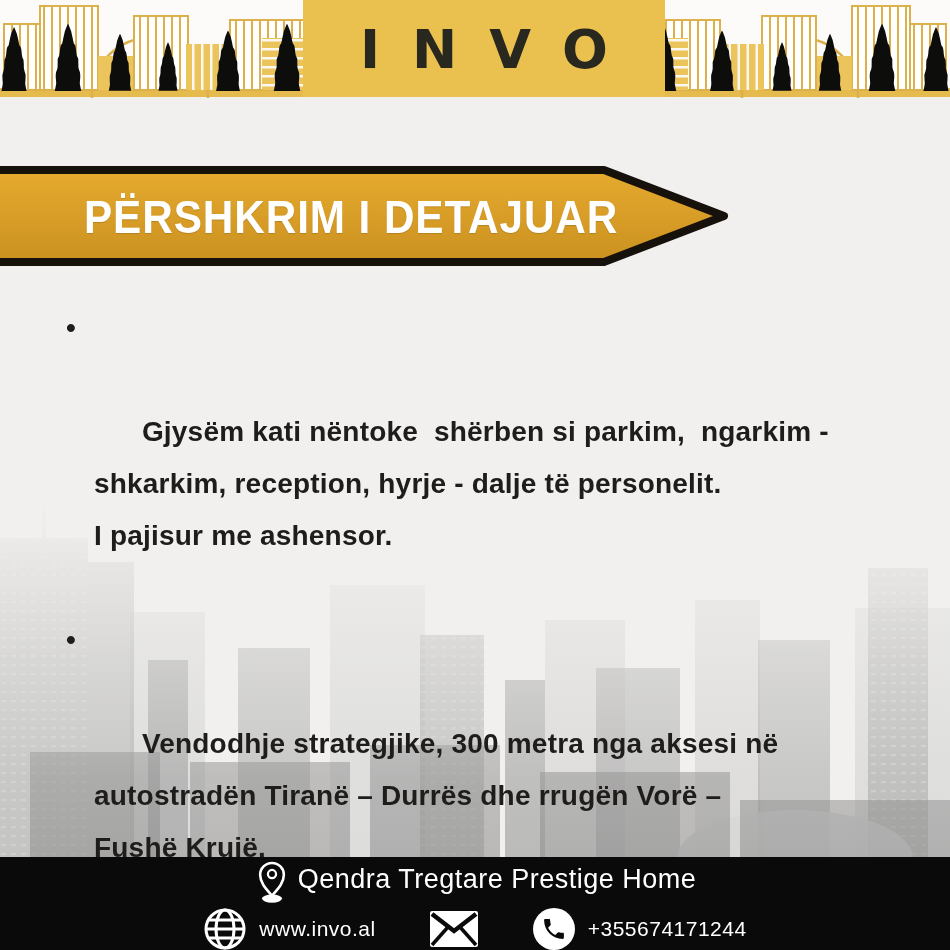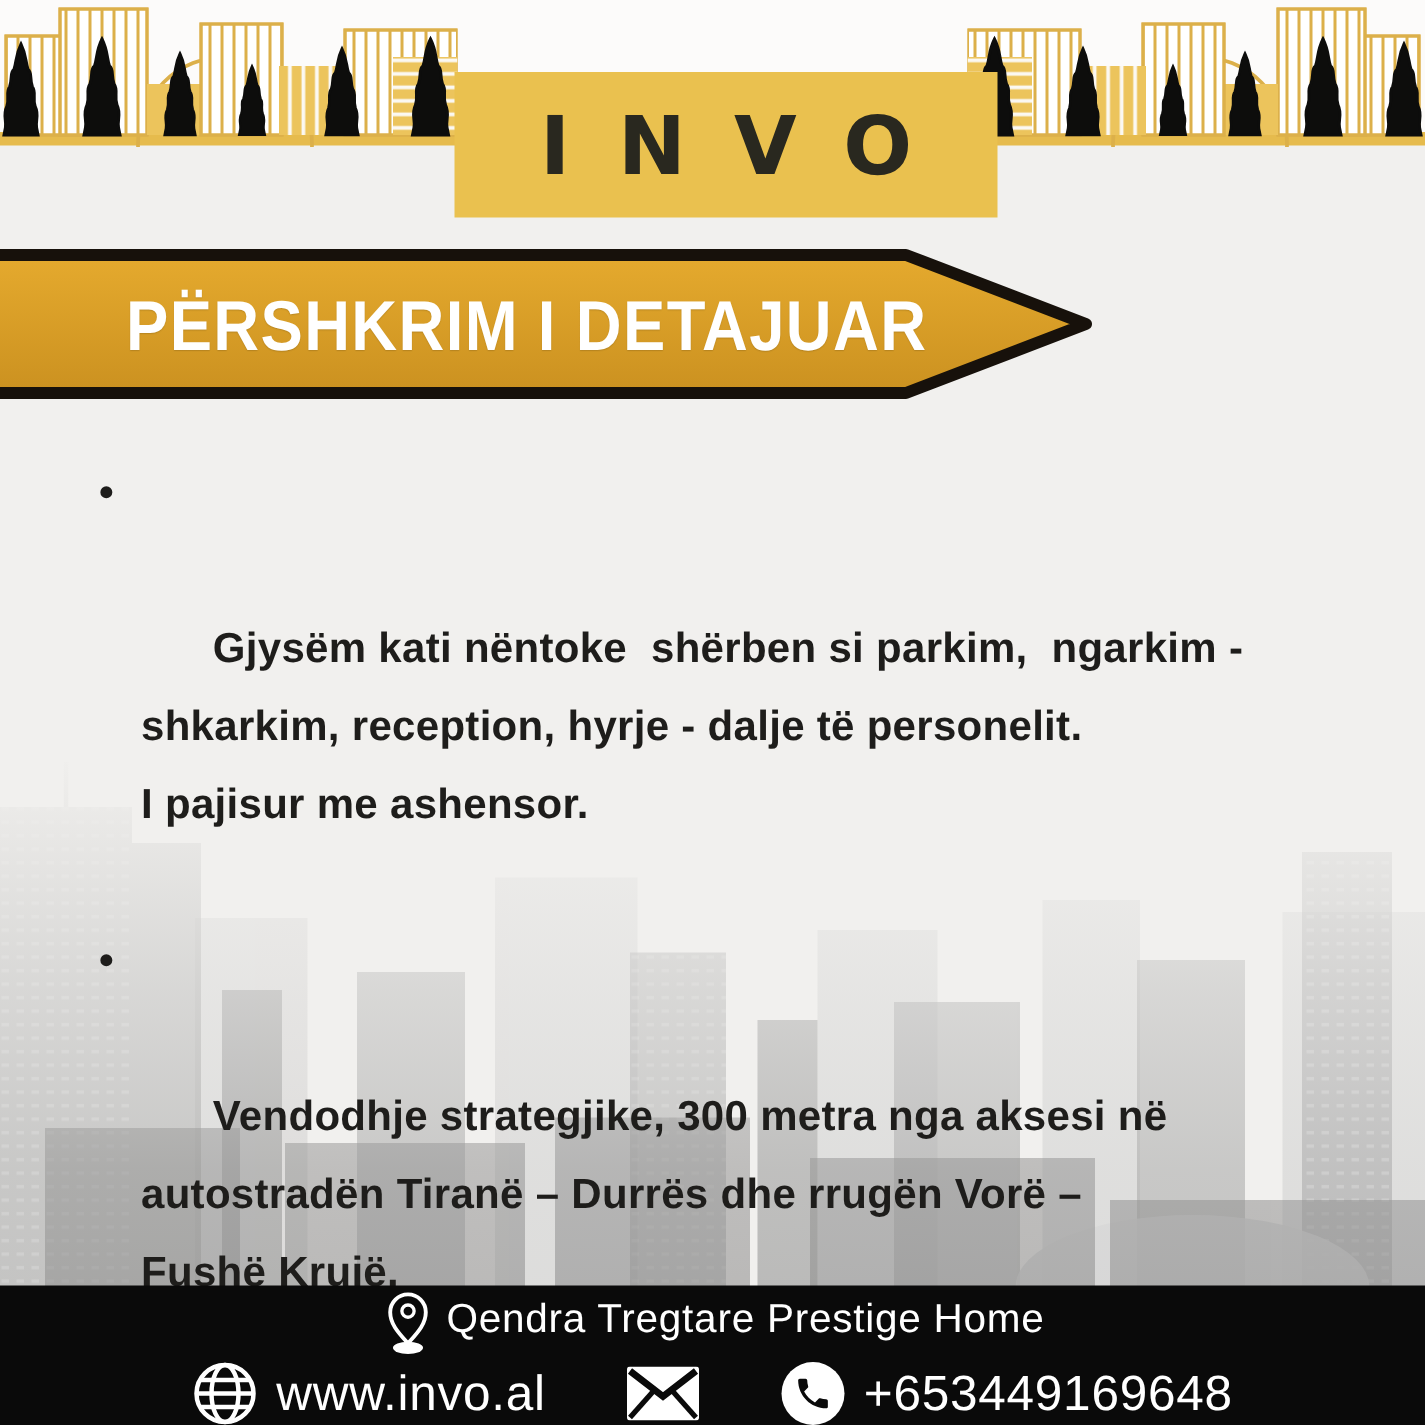--- a/index.html
+++ b/index.html
@@ -11,21 +11,21 @@
   }
   
   .header { position:absolute; top:0; left:0; width:950px; height:98px; }
   .header-bg { position:absolute; top:0; left:0; width:950px; height:90px; background:#FCFBFA; }
   .header-base-band { position:absolute; top:88px; left:0; width:950px; height:9px; background:#E6BB4D; }
   .deco { position:absolute; top:0; width:305px; height:98px; }
   .deco.left { left:0; }
   .deco.right { right:0; transform:scaleX(-1); }
   .logo-block {
     position:absolute; left:303px; top:0; width:362px; height:97px;
-    background:#EAC14F; display:flex; align-items:center; justify-content:center;margin-top:48px;
+    background:#EAC14F; display:flex; align-items:center; justify-content:center;
   }
   .logo-text {
     font-family:"DejaVu Sans", sans-serif; font-weight:700; font-size:54px;
     color:#29281F; letter-spacing:32px; text-indent:32px; padding-top:2px;
   }
   
   .banner-svg { position:absolute; top:154px; left:0; width:760px; height:120px; }
   .banner-title {
     position:absolute; left:84px; top:170px; height:92px; width:640px;
     display:flex; align-items:center;
@@ -54,21 +54,21 @@
   .bullets .dot { position:absolute; left:2px; top:0; font-size:28px; }
   
   .footer {
     position:absolute; left:0; top:857px; width:950px; height:93px;
     background:#0A0A0A; color:#FFFFFF;
     display:flex; flex-direction:column; justify-content:center; gap:4px;
   }
   .footer-row1 { display:flex; justify-content:center; align-items:center; gap:8px; height:46px; }
   .footer-row2 { display:flex; justify-content:center; align-items:center; column-gap:54px; height:44px; }
   .contact { display:flex; align-items:center; gap:12px; }
-  .footer-text { font-size:33px; font-weight:500; letter-spacing:0.5px; color:#FFFFFF; }
+  .footer-text { font-size:21px; font-weight:500; letter-spacing:0.5px; color:#FFFFFF; }
   .footer-row1 .footer-text { font-size:27px; }
   .icon-svg { display:block; }
 </style>
 </head>
 <body>
 
 <div class="page">
 
   <svg width="0" height="0" style="position:absolute" aria-hidden="true">
     <defs>
@@ -221,18 +221,18 @@
           <path d="M46,34 L30,16" fill="none" stroke="#0A0A0A" stroke-width="3.5"></path>
         </svg>
       </div>
       <div class="contact">
         <svg class="icon-svg" width="44" height="44" viewBox="-22 -22 44 44">
           <circle cx="0" cy="0" r="21" fill="#FFFFFF"></circle>
           <g transform="translate(-13.2,-13.2) scale(1.1)">
             <path d="M6.62 10.79c1.44 2.83 3.76 5.14 6.59 6.59l2.2-2.2c.27-.27.67-.36 1.02-.24 1.12.37 2.33.57 3.57.57.55 0 1 .45 1 1V20c0 .55-.45 1-1 1-9.39 0-17-7.61-17-17 0-.55.45-1 1-1h3.5c.55 0 1 .45 1 1 0 1.25.2 2.45.57 3.57.11.35.03.74-.25 1.02l-2.2 2.2z" fill="#0A0A0A"></path>
           </g>
         </svg>
-        <span class="footer-text">+653449169648</span>
+        <span class="footer-text">+355674171244</span>
       </div>
     </div>
   </div>
 
 </div>
 
 </body></html>

